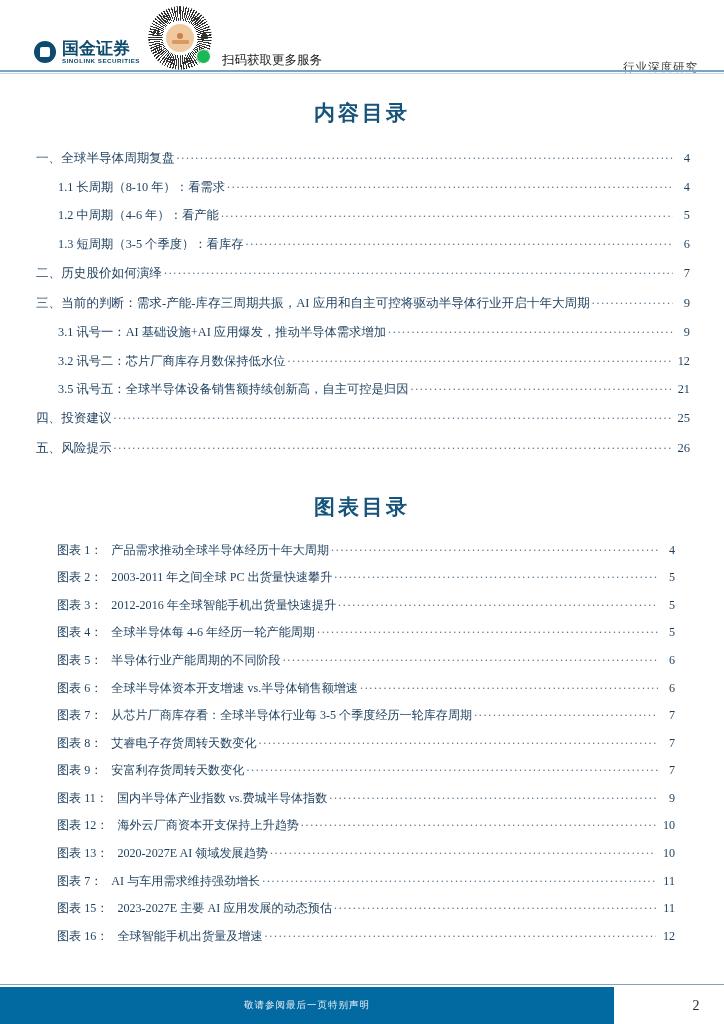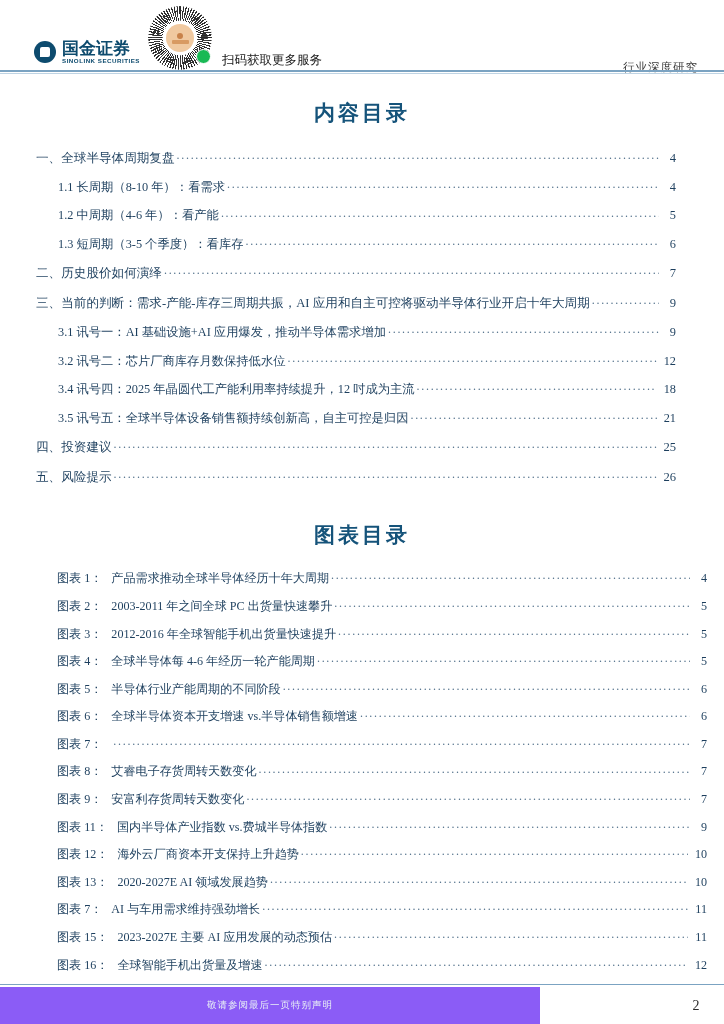--- a/index.html
+++ b/index.html
@@ -183,33 +183,33 @@
   }
   #toc-list { margin-top: 22px; }
   #figure-list { margin-top: 21px; }
 
   .toc-row {
     display: flex;
     align-items: baseline;
     font-size: 12.6px;
     color: #1d3f5e;
     line-height: 1;
-    padding: 0 48px 0 36px;
+    padding: 0 34px 0 36px;
     margin-bottom: 14.2px;
     white-space: nowrap;
   }
   .toc-row.lvl2 { padding-left: 58px; font-size: 12.3px; }
 
   .fig-row {
     display: flex;
     align-items: baseline;
     font-size: 12.1px;
     color: #1d3f5e;
     line-height: 1;
-    padding: 0 17px 0 57px;
+    padding: 0 49px 0 57px;
     margin-bottom: 13.4px;
     white-space: nowrap;
   }
   .fig-label {
     flex: 0 0 auto;
     min-width: 44px;
   }
   .fig-gap { flex: 0 0 auto; width: 9px; }
 
   .toc-label { flex: 0 0 auto; }
@@ -250,23 +250,23 @@
   .footer-rule {
     position: absolute;
     left: 0; top: 0;
     width: 724px;
     height: 1px;
     background: #7ba3c2;
   }
   .footer-bar {
     position: absolute;
     left: 0; top: 3px;
-    width: 540px;
+    width: 614px;
     height: 37px;
-    background: #8b5cf6;
+    background: #0369a1;
     display: flex;
     align-items: center;
     justify-content: center;
   }
   .footer-note {
     font-size: 9.5px;
     color: #e9f1f6;
     letter-spacing: 1px;
   }
   .footer-pageno {
@@ -351,25 +351,20 @@
         <span class="toc-label">3.1 讯号一：AI 基础设施+AI 应用爆发，推动半导体需求增加</span>
         <span class="leader"></span>
         <span class="pageno">9</span>
       </li>
       <li class="toc-row lvl2">
         <span class="toc-label">3.2 讯号二：芯片厂商库存月数保持低水位</span>
         <span class="leader"></span>
         <span class="pageno wide">12</span>
       </li>
       <li class="toc-row lvl2">
-        <span class="toc-label">3.4 讯号四：2025 年晶圆代工产能利用率持续提升，12 吋成为主流</span>
-        <span class="leader"></span>
-        <span class="pageno wide">18</span>
-      </li>
-      <li class="toc-row lvl2">
         <span class="toc-label">3.5 讯号五：全球半导体设备销售额持续创新高，自主可控是归因</span>
         <span class="leader"></span>
         <span class="pageno wide">21</span>
       </li>
       <li class="toc-row">
         <span class="toc-label">四、投资建议</span>
         <span class="leader"></span>
         <span class="pageno wide">25</span>
       </li>
       <li class="toc-row">
@@ -419,20 +414,21 @@
       <li class="fig-row">
         <span class="fig-label">图表 6：</span>
         <span class="fig-gap"></span>
         <span class="toc-label">全球半导体资本开支增速 vs.半导体销售额增速</span>
         <span class="leader"></span>
         <span class="pageno">6</span>
       </li>
       <li class="fig-row">
         <span class="fig-label">图表 7：</span>
         <span class="fig-gap"></span>
+        <span class="toc-label">从芯片厂商库存看：全球半导体行业每 3-5 个季度经历一轮库存周期</span>
         <span class="leader"></span>
         <span class="pageno">7</span>
       </li>
       <li class="fig-row">
         <span class="fig-label">图表 8：</span>
         <span class="fig-gap"></span>
         <span class="toc-label">艾睿电子存货周转天数变化</span>
         <span class="leader"></span>
         <span class="pageno">7</span>
       </li>

